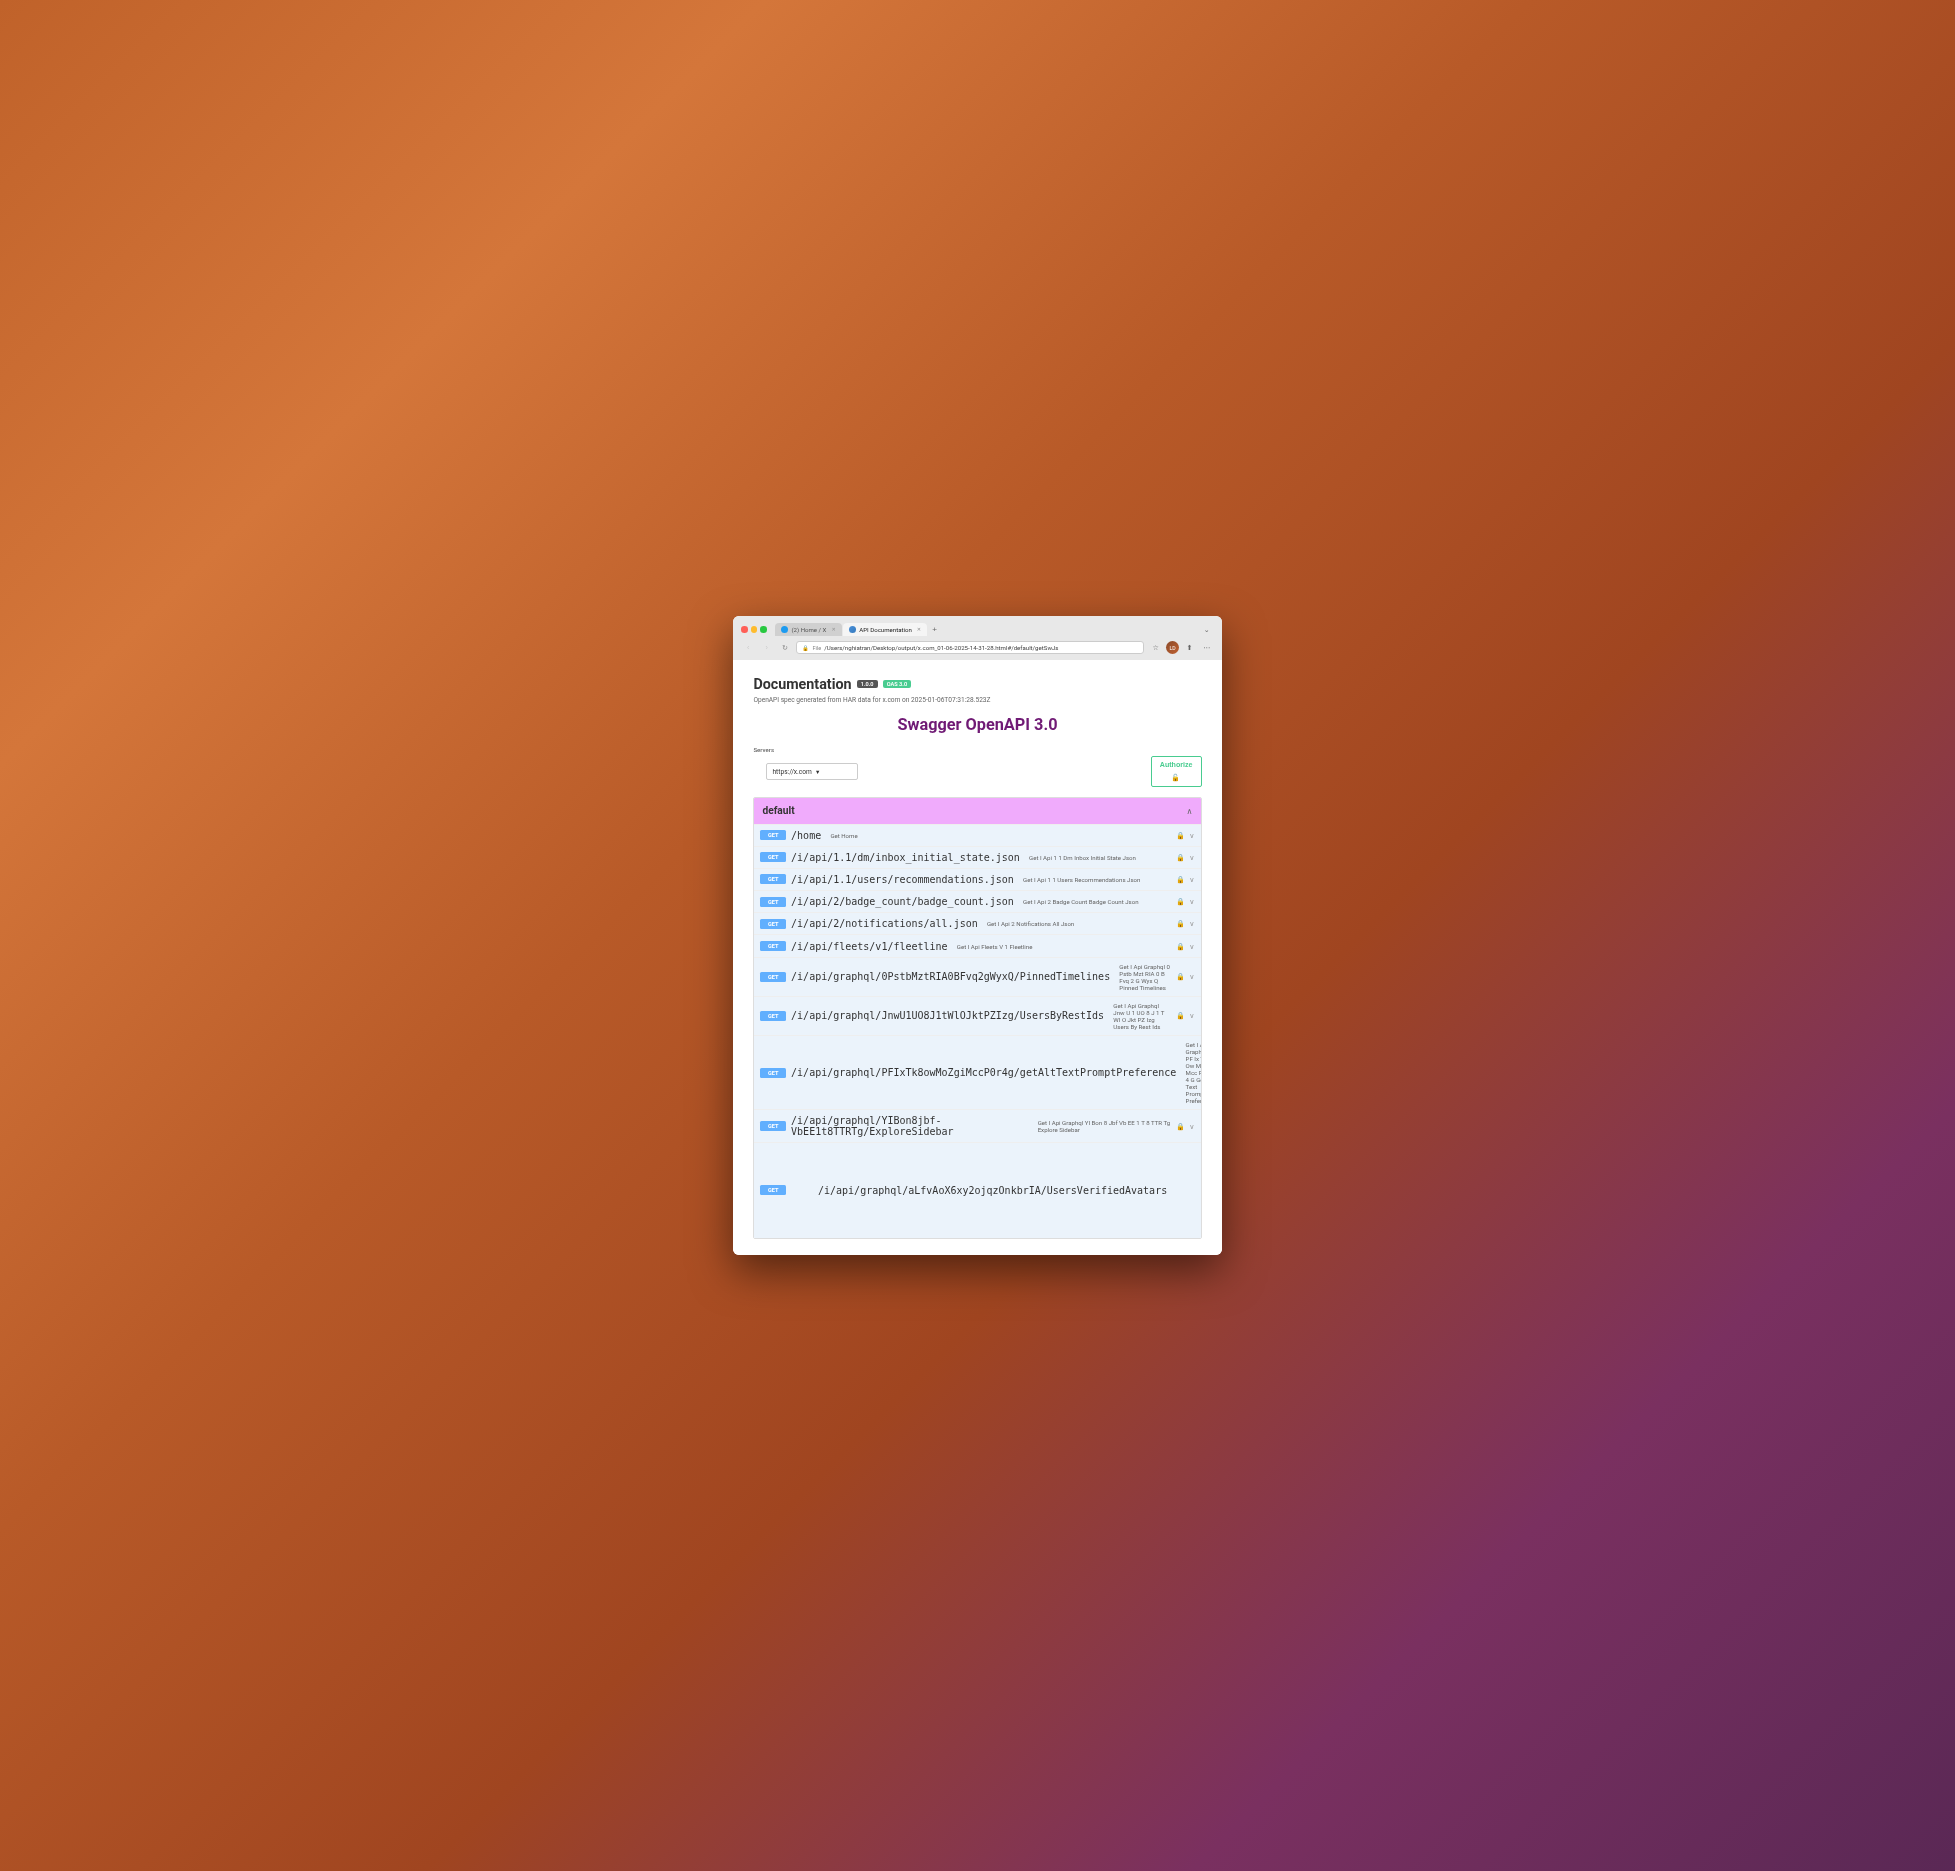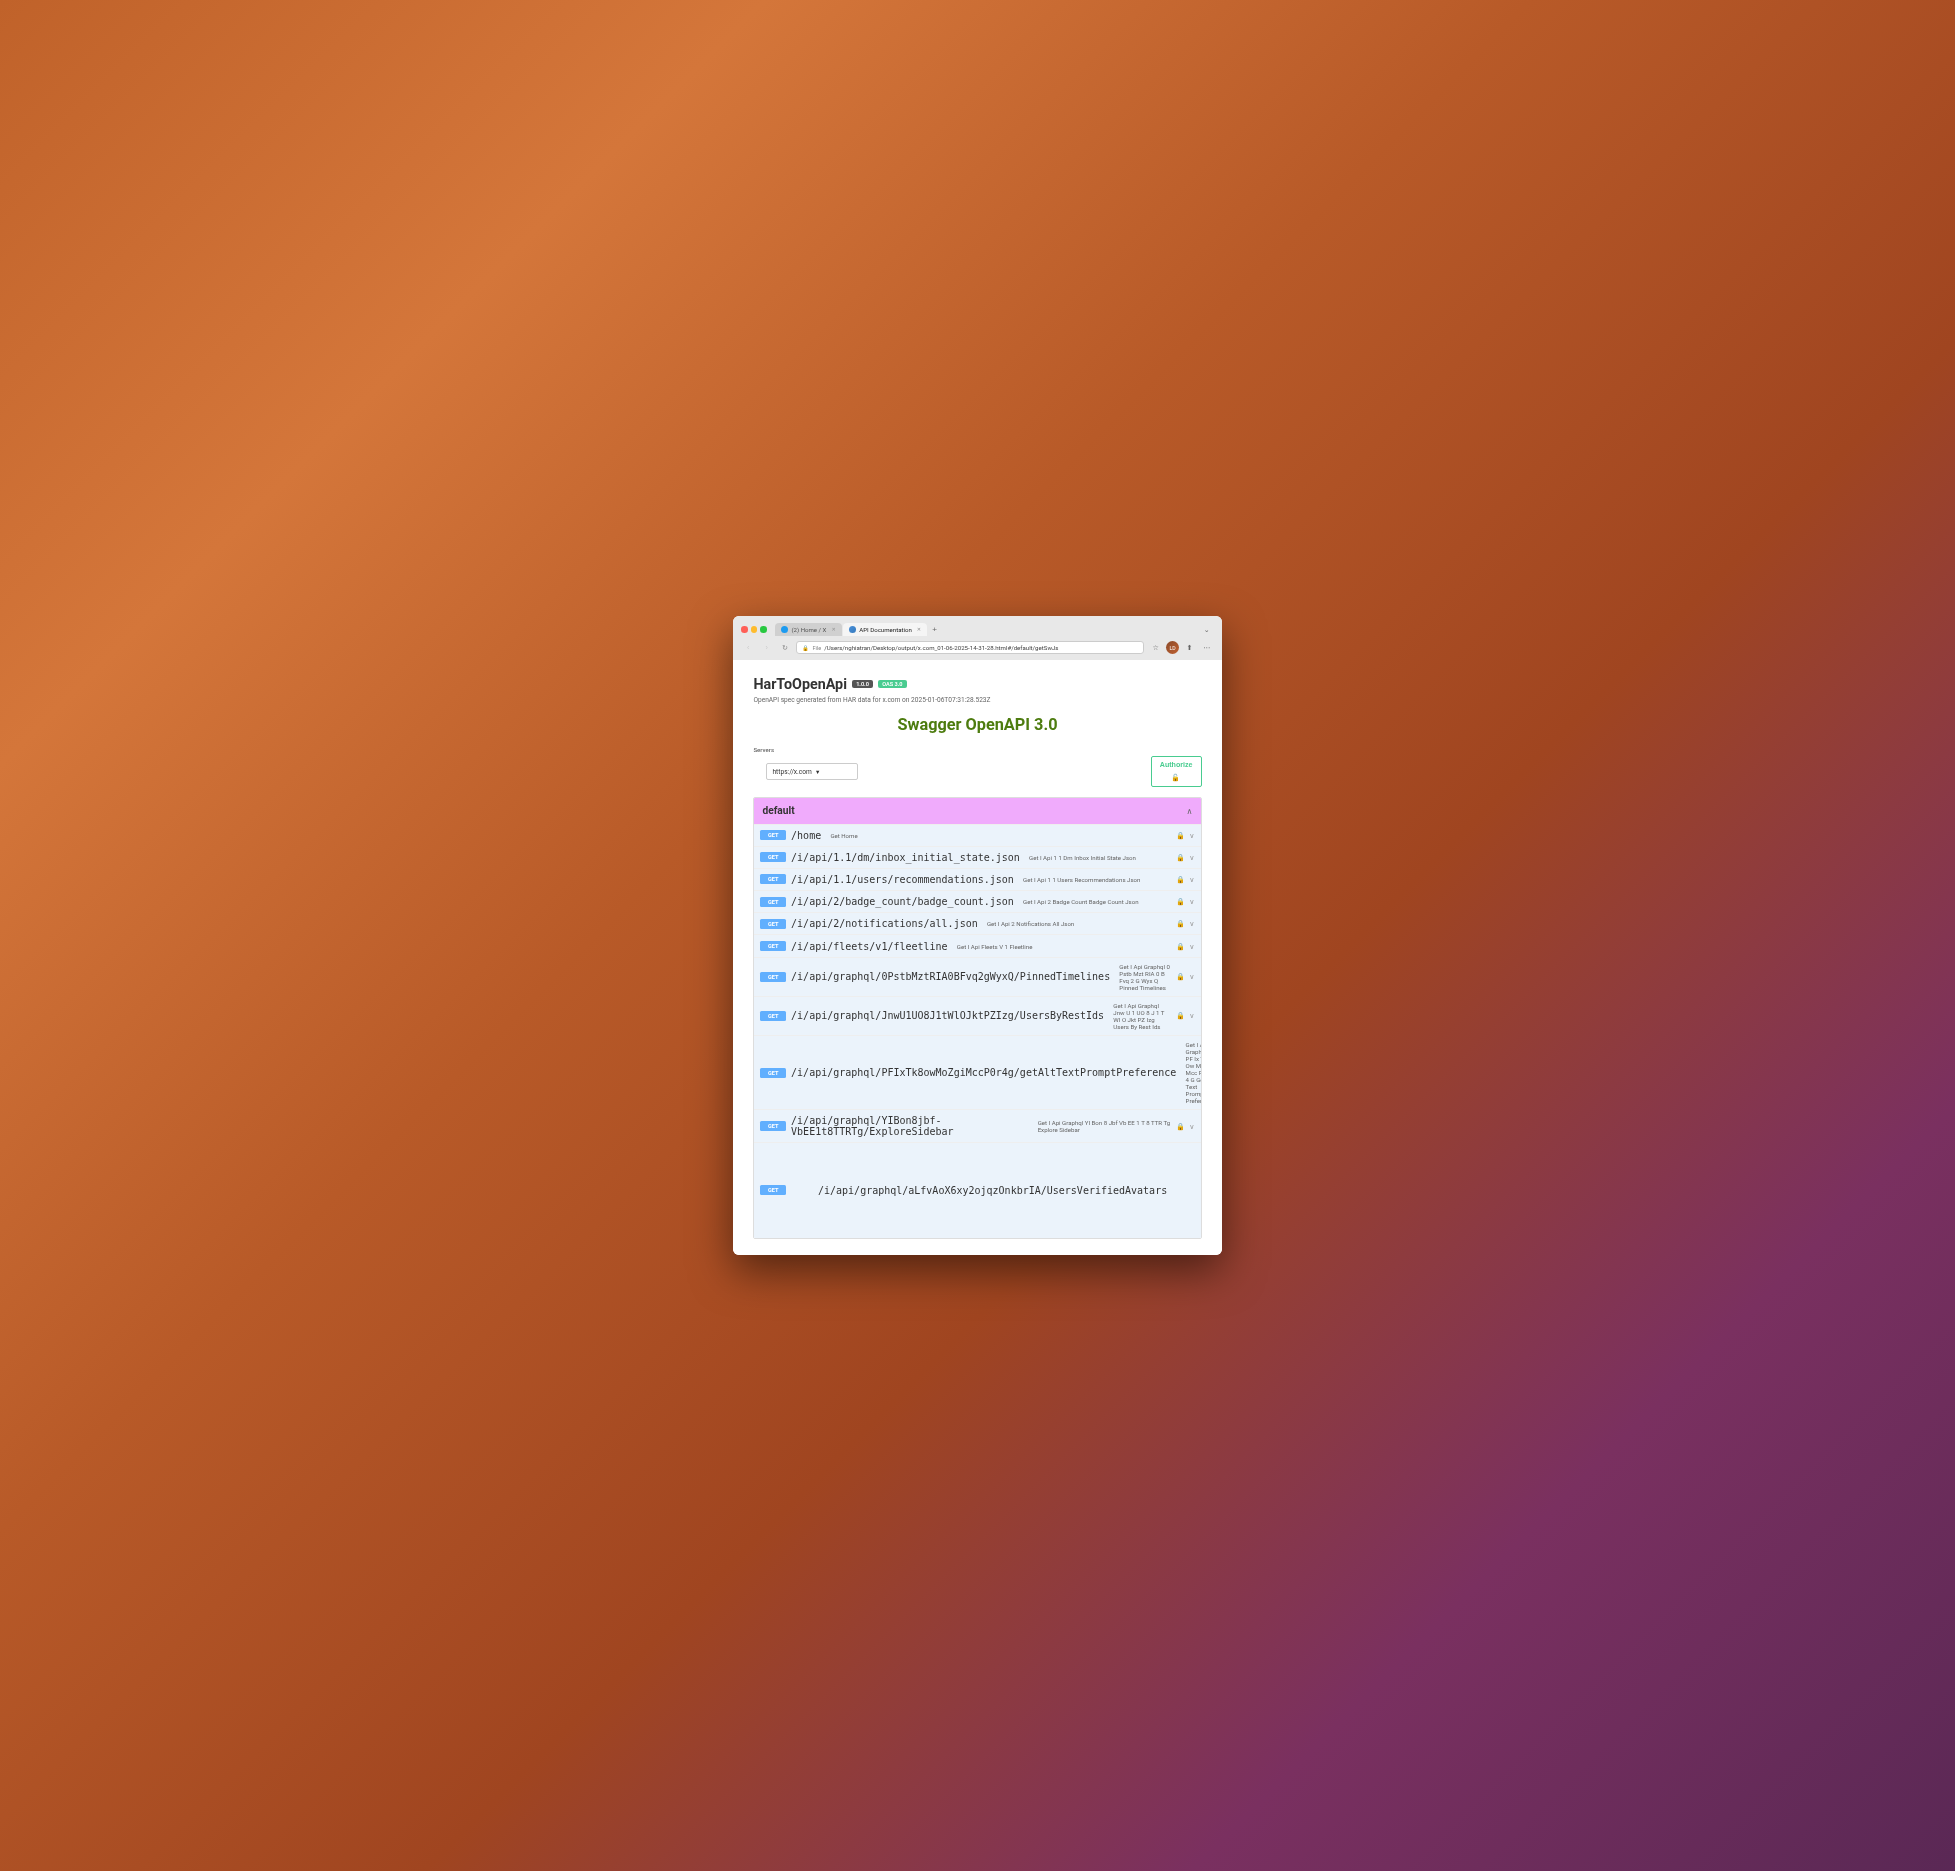--- a/index.html
+++ b/index.html
@@ -203,21 +203,21 @@
     .api-description {
       font-size: 6.6px;
       color: #666;
       margin-bottom: 10.2px;
     }
 
     .swagger-title {
       text-align: center;
       font-size: 16.3px;
       font-weight: 700;
-      color: #4d7c0f;
+      color: #701a75;
       margin-bottom: 12.2px;
     }
 
     .servers-section {
       margin-bottom: 10.2px;
     }
 
     .servers-label {
       font-size: 6.1px;
       color: #666;
@@ -414,21 +414,21 @@
         </div>
         <button class="browser-action-btn">⬆</button>
         <button class="browser-action-btn">⋯</button>
       </div>
     </div>
   </div>
 
   <div class="page-content">
 
     <div class="api-title-row">
-      <h1 class="api-title">HarToOpenApi</h1>
+      <h1 class="api-title">Documentation</h1>
       <span class="badge badge-version">1.0.0</span>
       <span class="badge badge-oas">OAS 3.0</span>
     </div>
 
     <p class="api-description">OpenAPI spec generated from HAR data for x.com on 2025-01-06T07:31:28.523Z</p>
 
     <h2 class="swagger-title">Swagger OpenAPI 3.0</h2>
 
     <div class="servers-section">
       <div class="servers-label">Servers</div>

